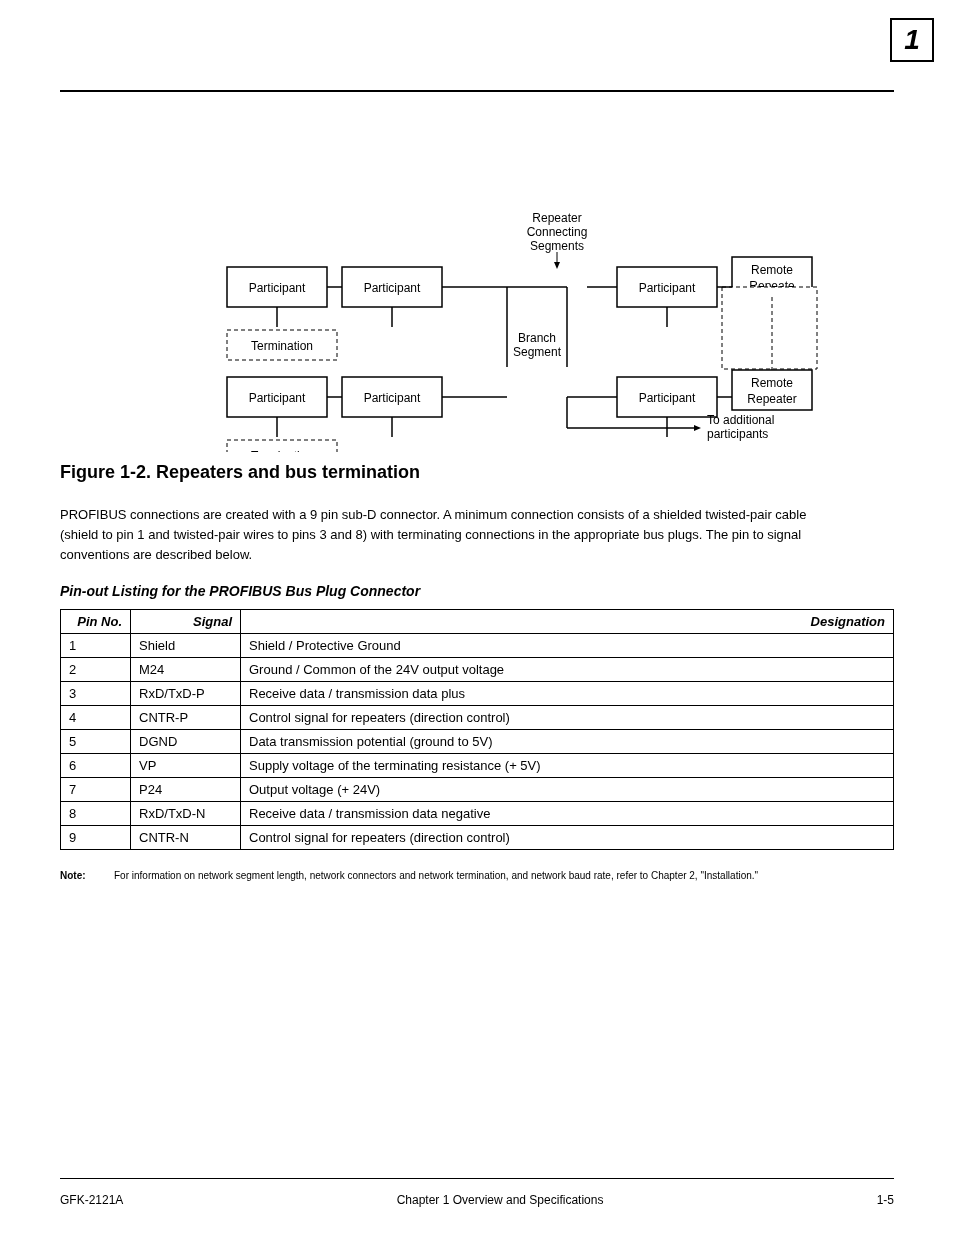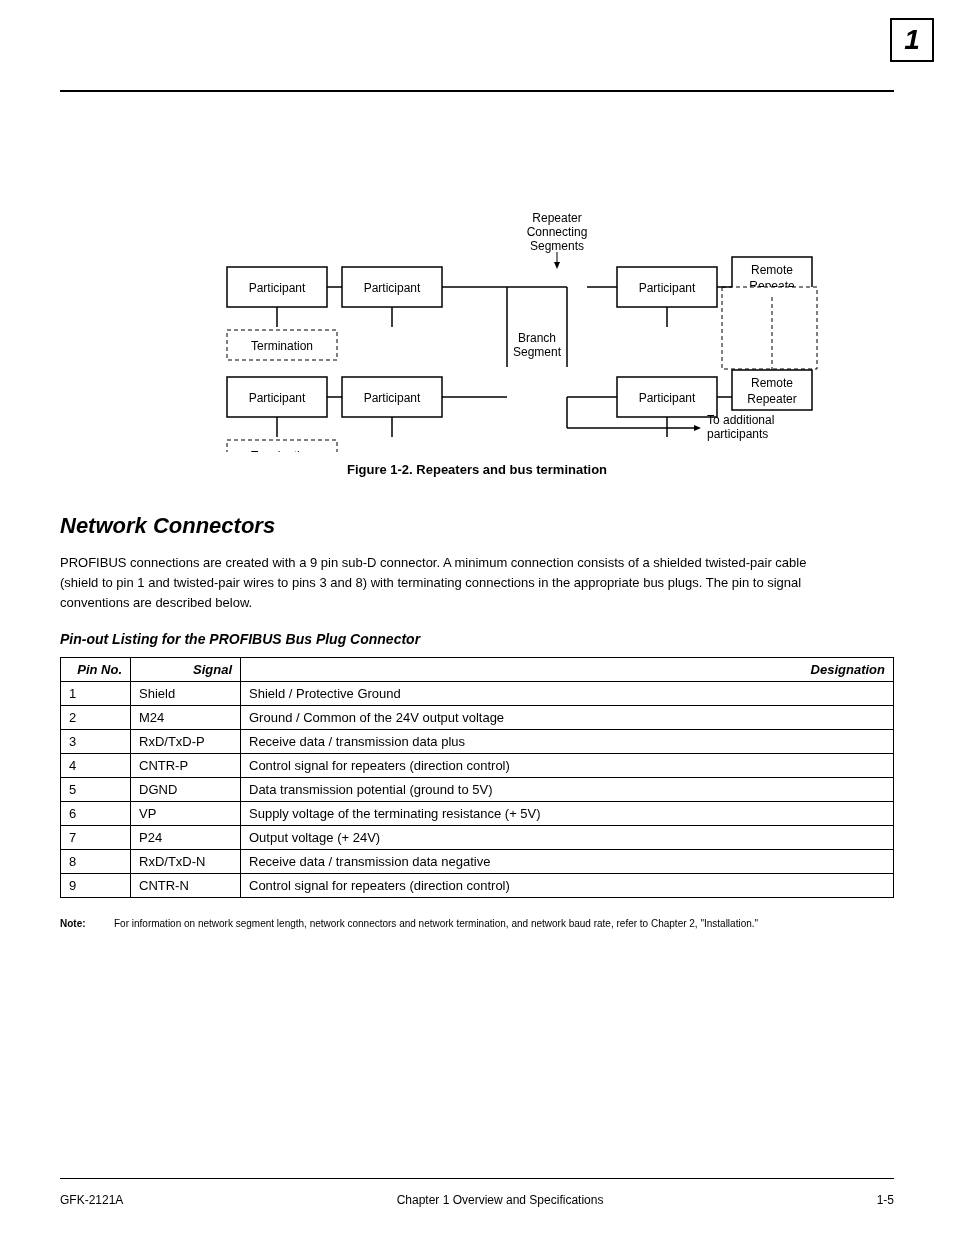--- a/index.html
+++ b/index.html
@@ -45,23 +45,22 @@
       display: flex;
       justify-content: center;
       margin: 20px 0 10px 0;
     }
     .diagram-svg {
       width: 700px;
       height: 340px;
     }
 
     .figure-caption {
-      text-align: center;
-      font-size: 13px;
-      margin-bottom: 36px;
+      font-size: 18px;
+      margin-bottom: 22px;
     }
     .figure-caption strong {
       font-weight: bold;
     }
 
     
     .section-heading {
       font-size: 22px;
       font-style: italic;
       font-weight: bold;
@@ -224,21 +223,20 @@
 
       <line x1="590" y1="285" x2="605" y2="285" stroke="#000" stroke-width="1.5"></line>
 
     </svg>
   </div>
 
   <div class="figure-caption">
     <strong>Figure 1-2. Repeaters and bus termination</strong>
   </div>
 
-  <div class="section-heading">Network Connectors</div>
 
   <p class="body-text">PROFIBUS connections are created with a 9 pin sub-D connector. A minimum connection consists of a shielded twisted-pair cable (shield to pin 1 and twisted-pair wires to pins 3 and 8) with terminating connections in the appropriate bus plugs. The pin to signal conventions are described below.</p>
 
   <div class="sub-heading">Pin-out Listing for the PROFIBUS Bus Plug Connector</div>
 
   <table class="pin-table">
     <thead>
       <tr>
         <th>Pin No.</th>
         <th>Signal</th>

